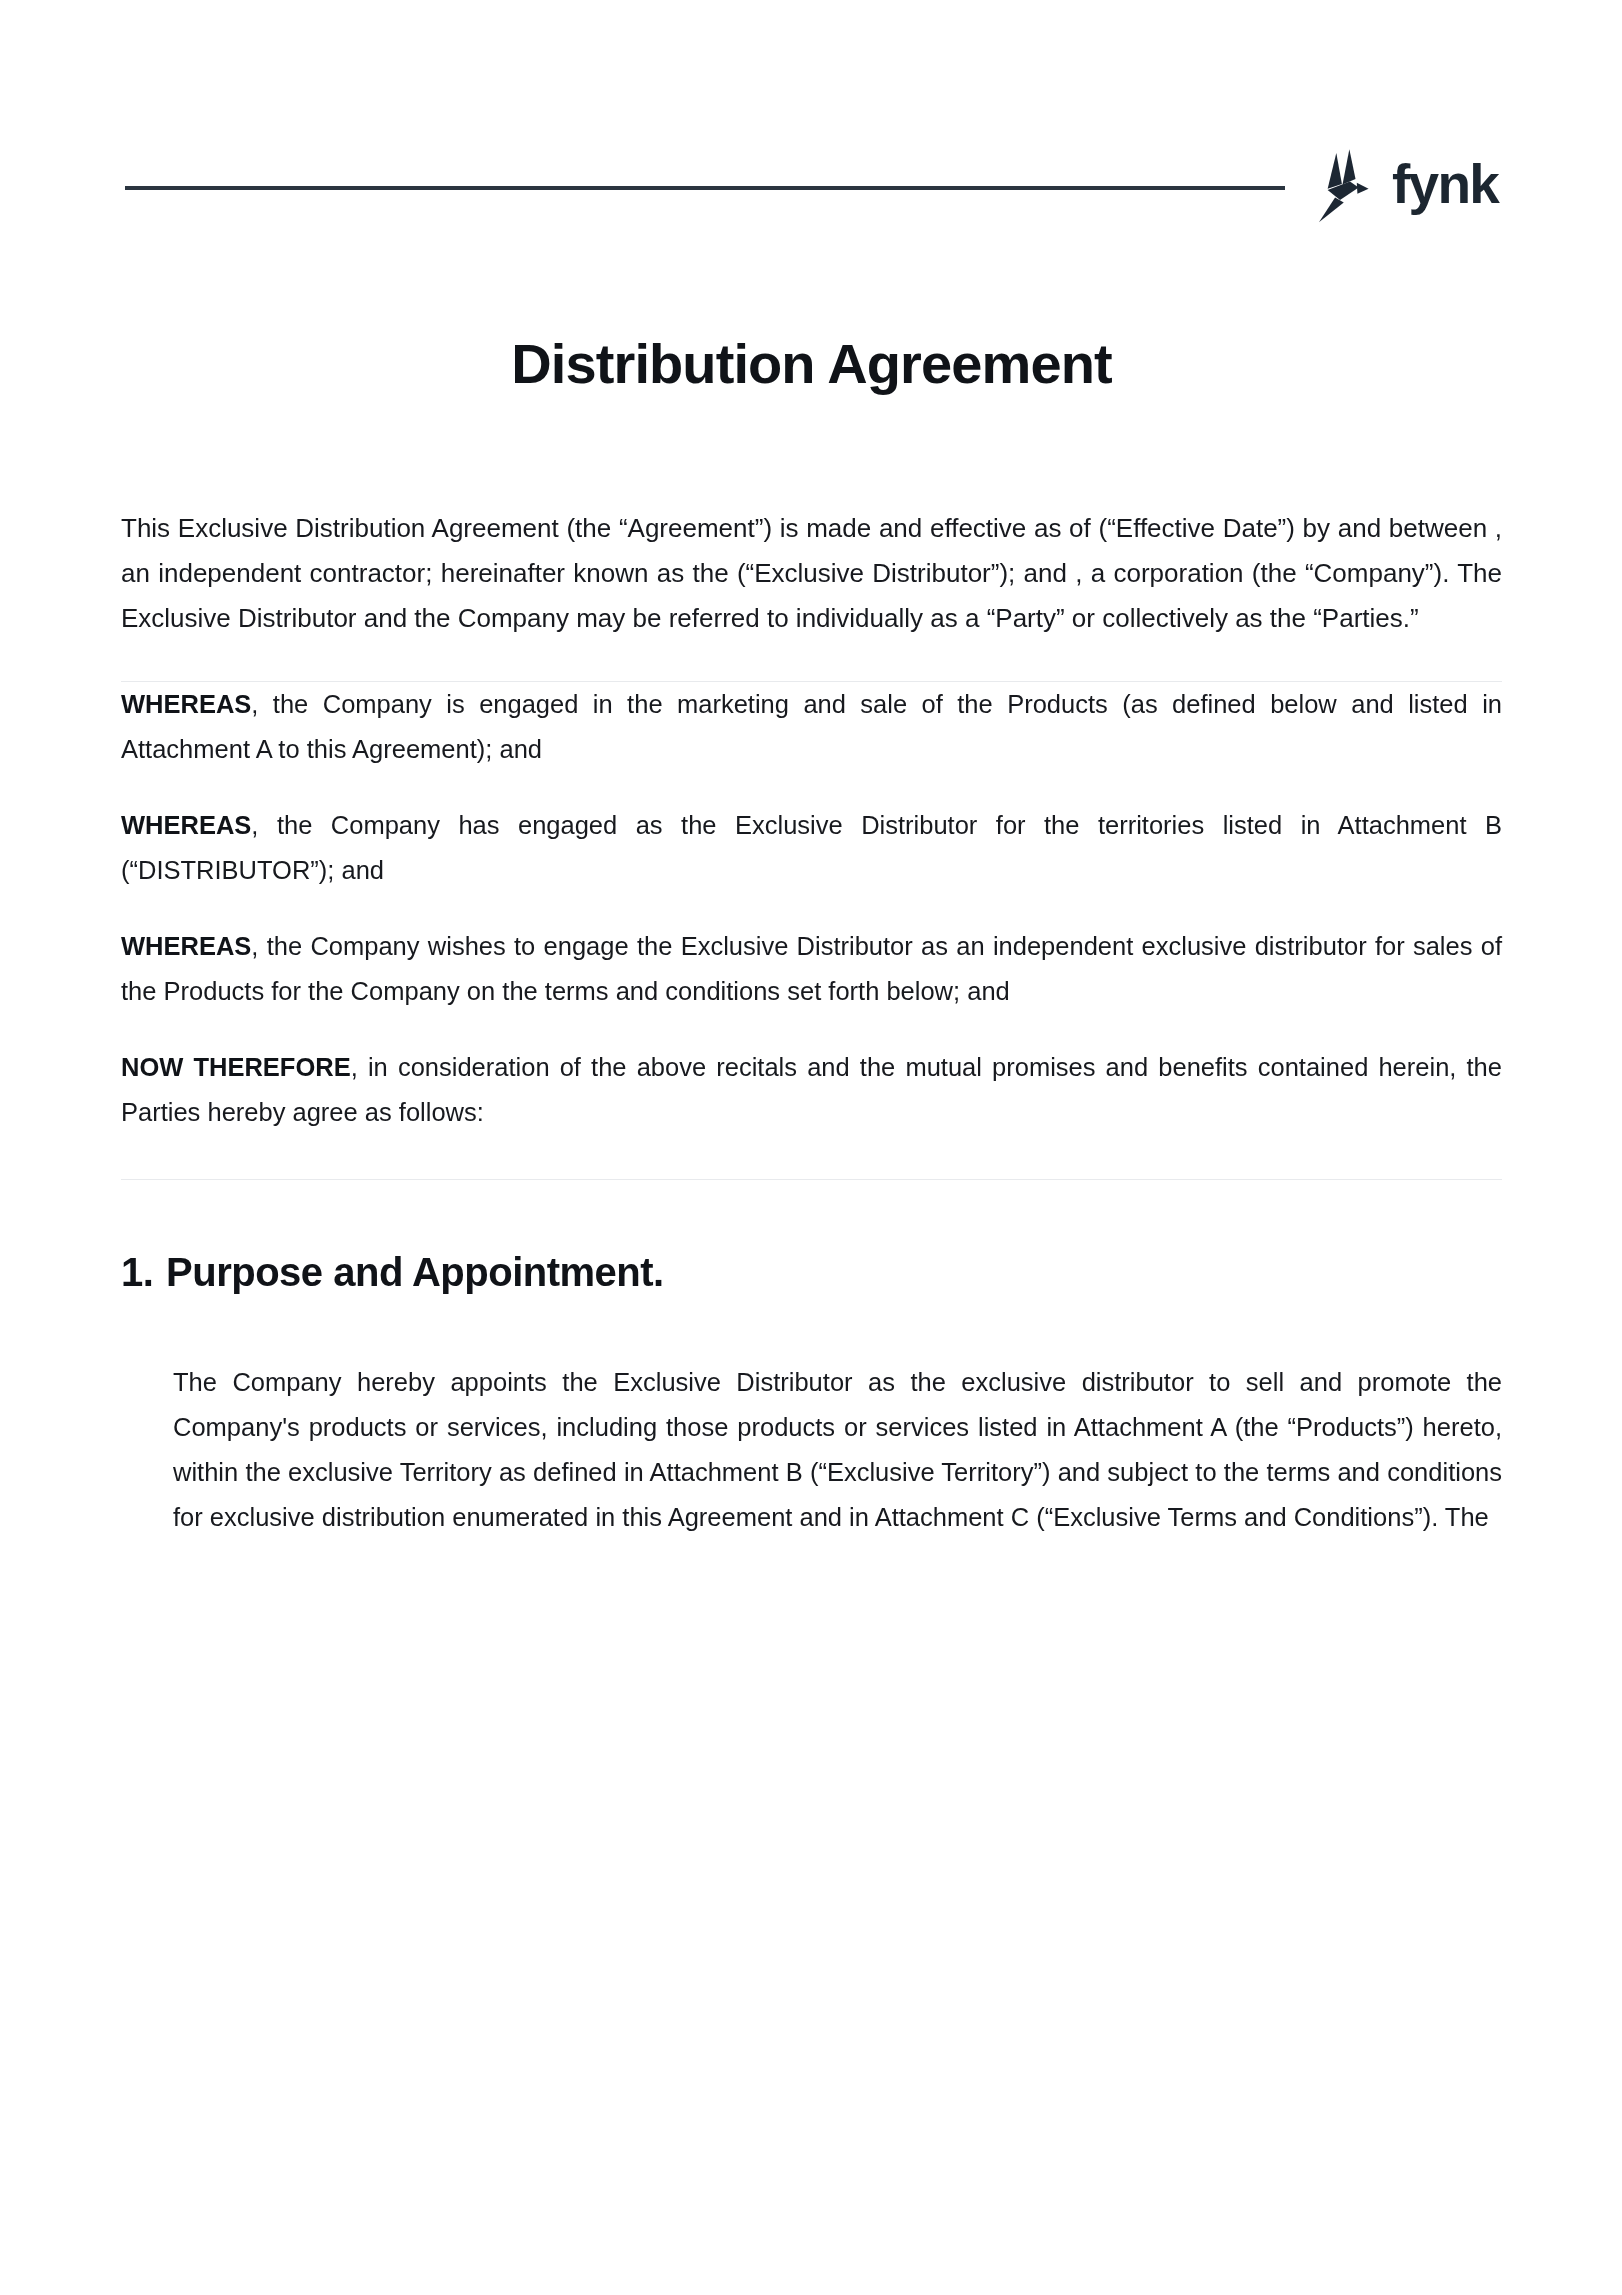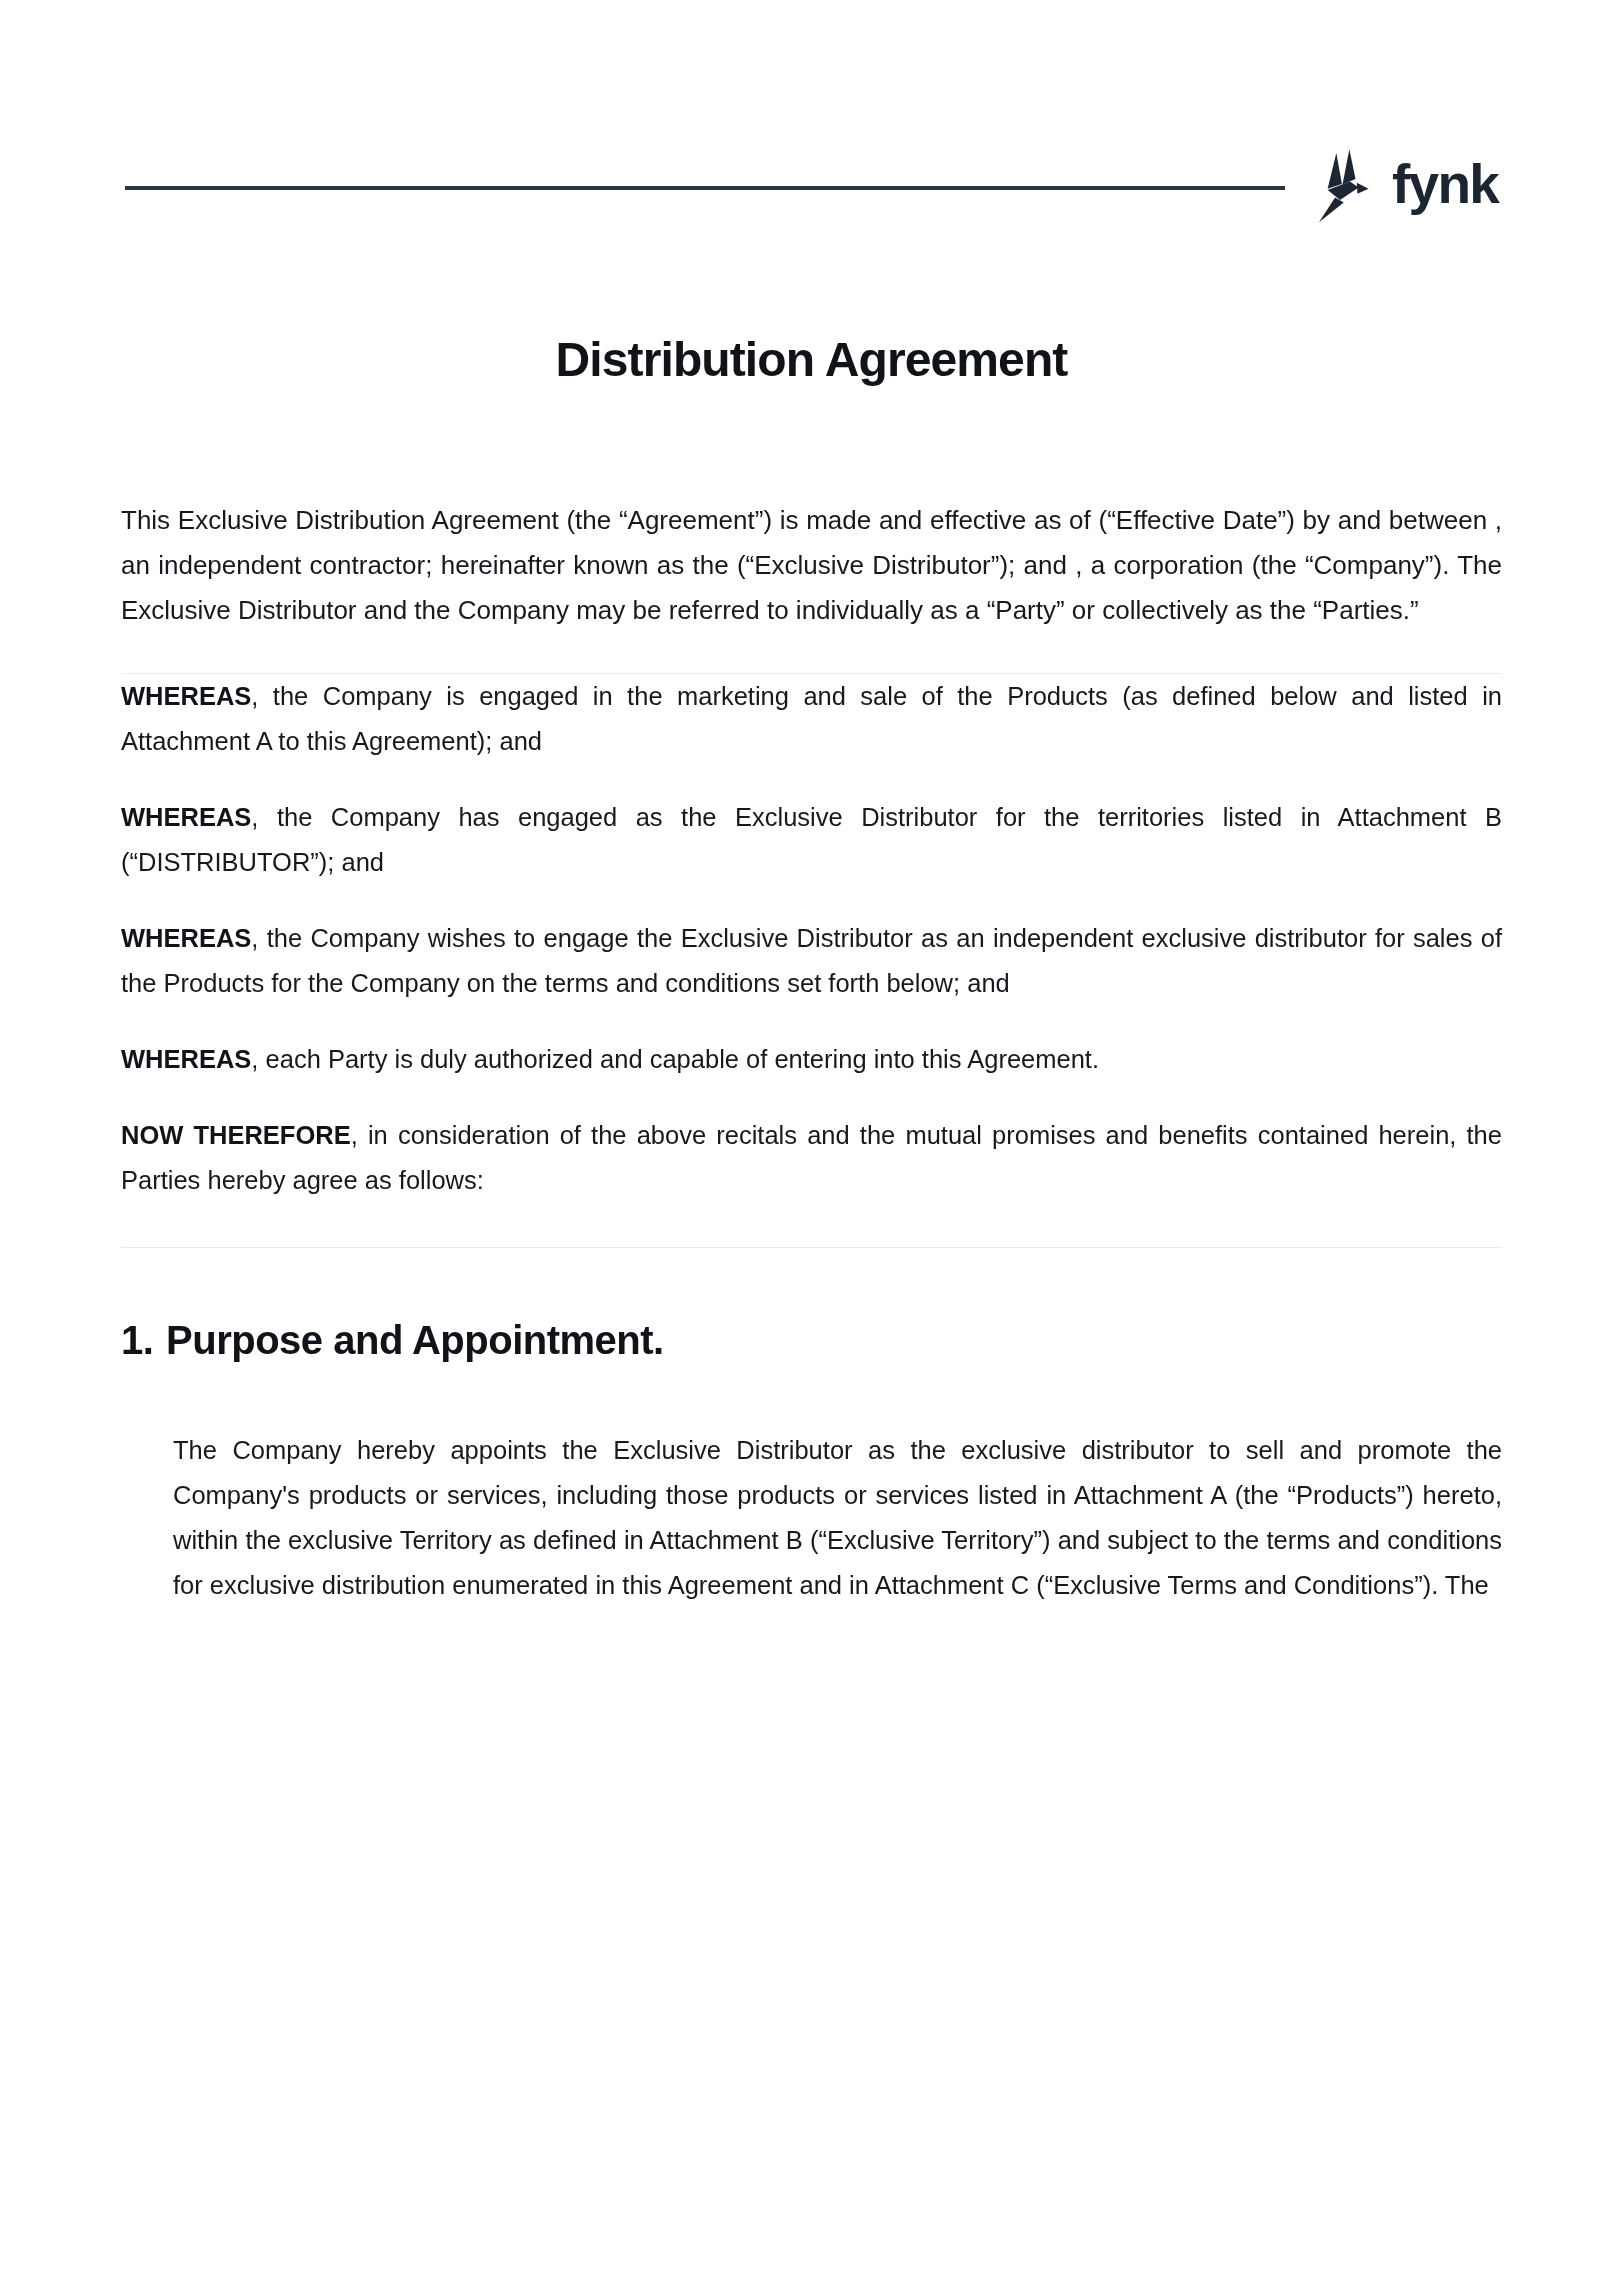--- a/index.html
+++ b/index.html
@@ -39,21 +39,21 @@
     color: #1c2630;
     line-height: 1;
     padding-bottom: 5.5px;
   }
 
   
   .content { padding: 0 121px; }
 
   .doc-title {
     margin: 336px 0 0 0;
-    font-size: 48px;
+    font-size: 56px;
     line-height: 1;
     font-weight: 800;
     letter-spacing: -0.9px;
     text-align: center;
     color: #101318;
   }
 
   .intro {
     margin: 114px 0 0 0;
     font-size: 26px;
@@ -156,21 +156,20 @@
     <hr class="divider">
 
 
     <p class="clause"><b>WHEREAS</b><span>, the Company is engaged in the marketing and sale of the Products (as defined below and listed in Attachment A to this Agreement); and</span></p>
 
     <p class="clause"><b>WHEREAS</b><span>, the Company has engaged as the Exclusive Distributor for the territories listed in Attachment B (“DISTRIBUTOR”); and</span></p>
 
     <p class="clause"><b>WHEREAS</b><span>, the Company wishes to engage the Exclusive Distributor as an independent exclusive distributor for sales of the Products for the Company on the terms and conditions set forth below; and</span></p>
 
 
-    <p class="clause"><b>WHEREAS</b><span>, each Party is duly authorized and capable of entering into this Agreement.</span></p>
 
     <p class="clause"><b>NOW THEREFORE</b><span>, in consideration of the above recitals and the mutual promises and benefits contained herein, the Parties hereby agree as follows:</span></p>
 
     <hr class="divider divider-2">
 
     <h2 class="section-heading">
       <span>1.</span>
       <span>Purpose and Appointment.</span>
     </h2>
 

